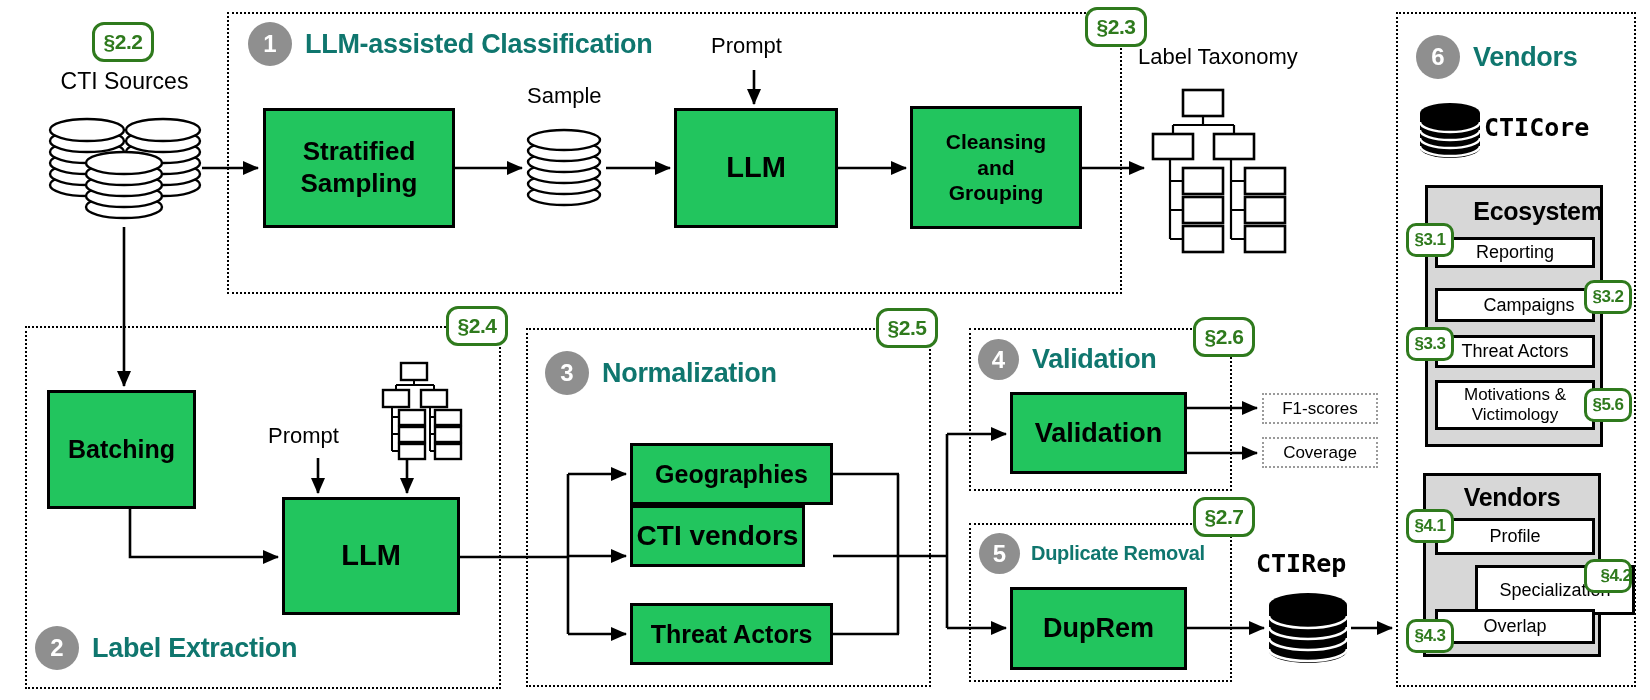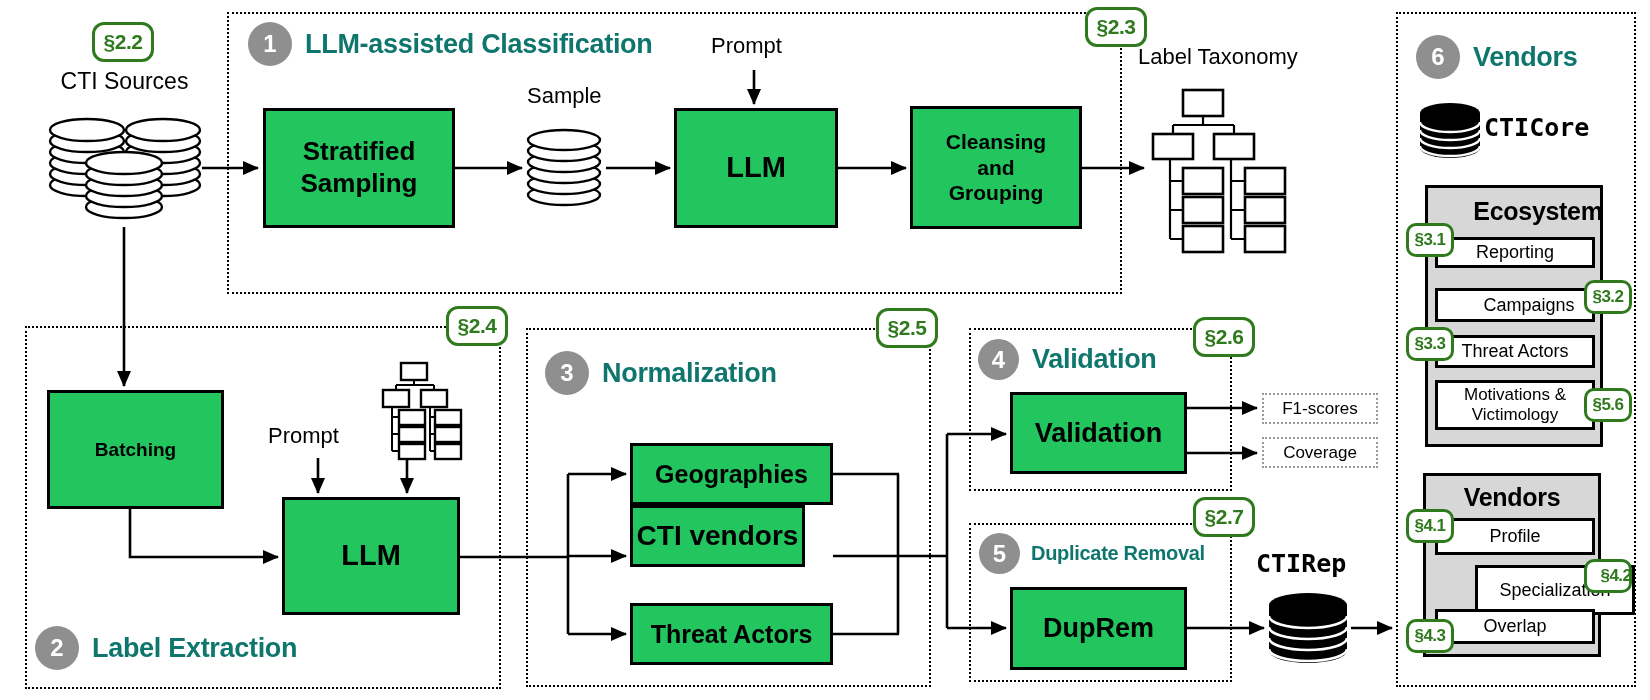--- a/index.html
+++ b/index.html
@@ -222,21 +222,21 @@
     <div class="pnum">6</div>
     <div class="ptitle">Vendors</div>
   </div>
 
   <div class="pbox" style="left:263px;top:108px;width:192px;height:120px;font-size:26px;">Stratified
 Sampling</div>
   <div class="pbox" style="left:674px;top:108px;width:164px;height:120px;font-size:29px;">LLM</div>
   <div class="pbox" style="left:910px;top:106px;width:172px;height:123px;font-size:21px;">Cleansing
 and
 Grouping</div>
-  <div class="pbox" style="left:47px;top:390px;width:177px;height:119px;font-size:19px;">Batching</div>
+  <div class="pbox" style="left:47px;top:390px;width:149px;height:119px;font-size:25px;">Batching</div>
   <div class="pbox" style="left:282px;top:497px;width:178px;height:118px;font-size:29px;">LLM</div>
   <div class="pbox" style="left:630px;top:443px;width:203px;height:62px;font-size:25px;">Geographies</div>
   <div class="pbox" style="left:630px;top:505px;width:175px;height:62px;font-size:28px;">CTI vendors</div>
   <div class="pbox" style="left:630px;top:603px;width:203px;height:62px;font-size:25px;">Threat Actors</div>
   <div class="pbox" style="left:1010px;top:392px;width:177px;height:82px;font-size:27px;">Validation</div>
   <div class="pbox" style="left:1010px;top:587px;width:177px;height:83px;font-size:27px;">DupRem</div>
 
   <div class="dotbox" style="left:1262px;top:393px;width:116px;height:31px;">F1-scores</div>
   <div class="dotbox" style="left:1262px;top:437px;width:116px;height:31px;">Coverage</div>
 

